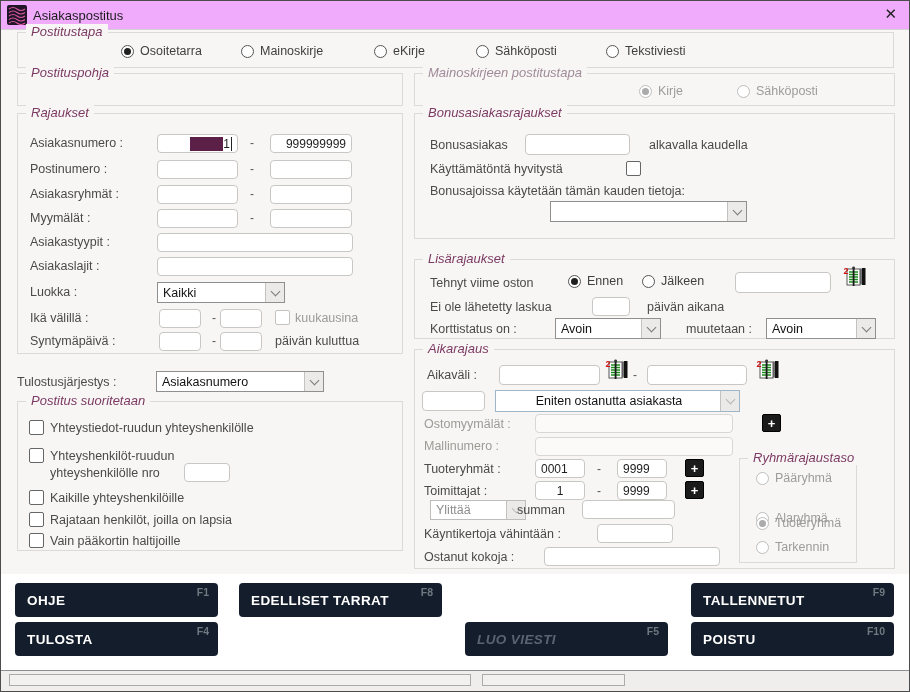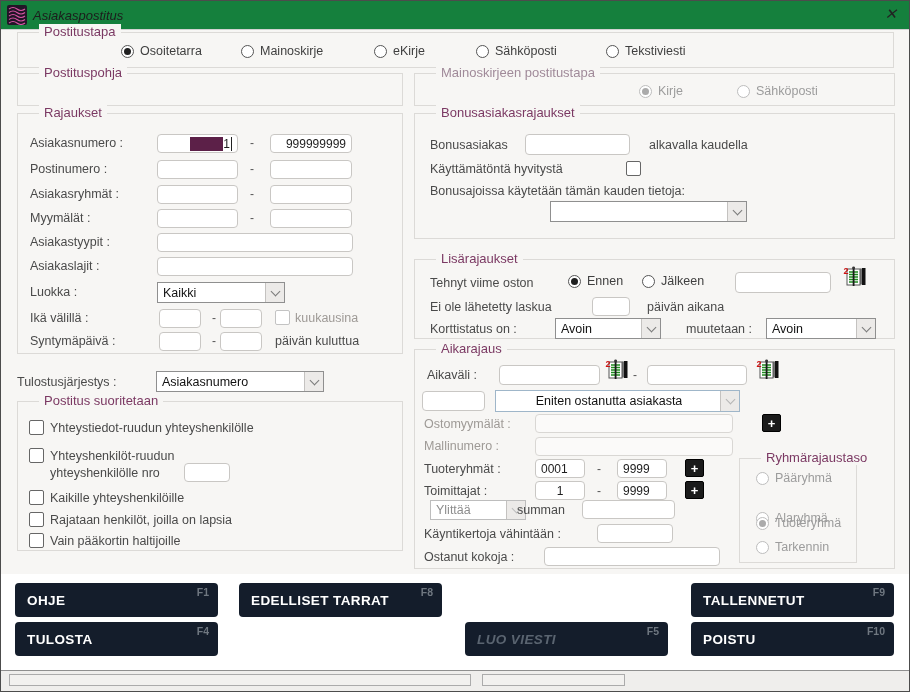--- a/index.html
+++ b/index.html
@@ -2,27 +2,27 @@
 <html><head>
 <meta charset="utf-8">
 <style>
   html,body{margin:0;padding:0;background:#bfbfbf;}
   #window{
     position:relative;width:910px;height:692px;box-sizing:border-box;
     background:#f7f6f4;border:1px solid #4c4c4c;overflow:hidden;
     font-family:"Liberation Sans",sans-serif;color:#474747;
   }
   
-  .titlebar{position:absolute;left:0;top:0;right:0;height:28px;background:#15803d;border-bottom:1px solid #d2d2d2;font-style:italic;}
+  .titlebar{position:absolute;left:0;top:0;right:0;height:28px;background:#f0abfc;border-bottom:1px solid #d2d2d2;}
   .appicon{position:absolute;left:6px;top:4px;width:20px;height:20px;}
   .apptitle{position:absolute;left:32px;top:7px;font-size:13px;color:#1c1c1c;}
   .closebtn{position:absolute;right:12px;top:4px;font-size:15px;color:#222;cursor:default;}
   
   .grp{position:absolute;border:1px solid #dcdad7;box-sizing:border-box;}
-  .grp>.legend{position:absolute;top:-9px;left:21px;background:#f7f6f4;padding:0 5px;font-size:13px;color:#7b3963;white-space:nowrap;}
+  .grp>.legend{position:absolute;top:-9px;left:8px;background:#f7f6f4;padding:0 5px;font-size:13px;color:#7b3963;white-space:nowrap;font-style:italic;}
   .grp>.legend.dim{color:#a08a99;}
   
   .lbl{position:absolute;font-size:12.5px;color:#4a4a4a;white-space:nowrap;line-height:15px;}
   .lbl.gray{color:#9e9a96;}
   .dash{position:absolute;font-size:12px;color:#555;line-height:14px;}
   
   .field{position:absolute;box-sizing:border-box;height:19px;background:#fff;border:1px solid #c9c7c4;
          border-radius:4px;font-size:12px;color:#1d1d1d;display:flex;align-items:center;padding:0 5px;overflow:hidden;}
   .field.right{justify-content:flex-end;}
   .field.center{justify-content:center;}

